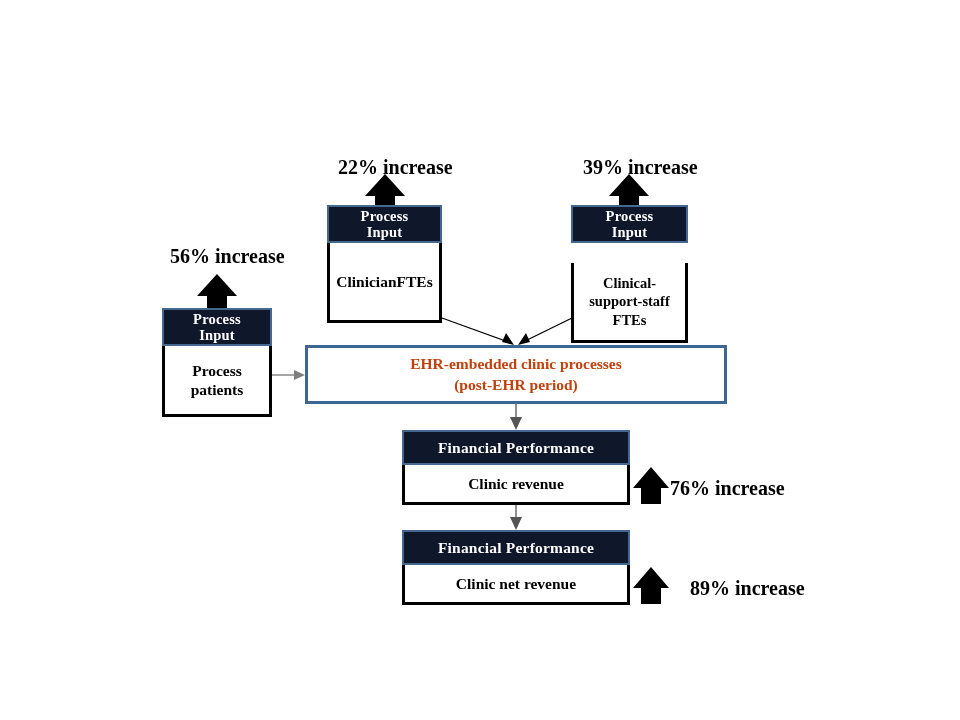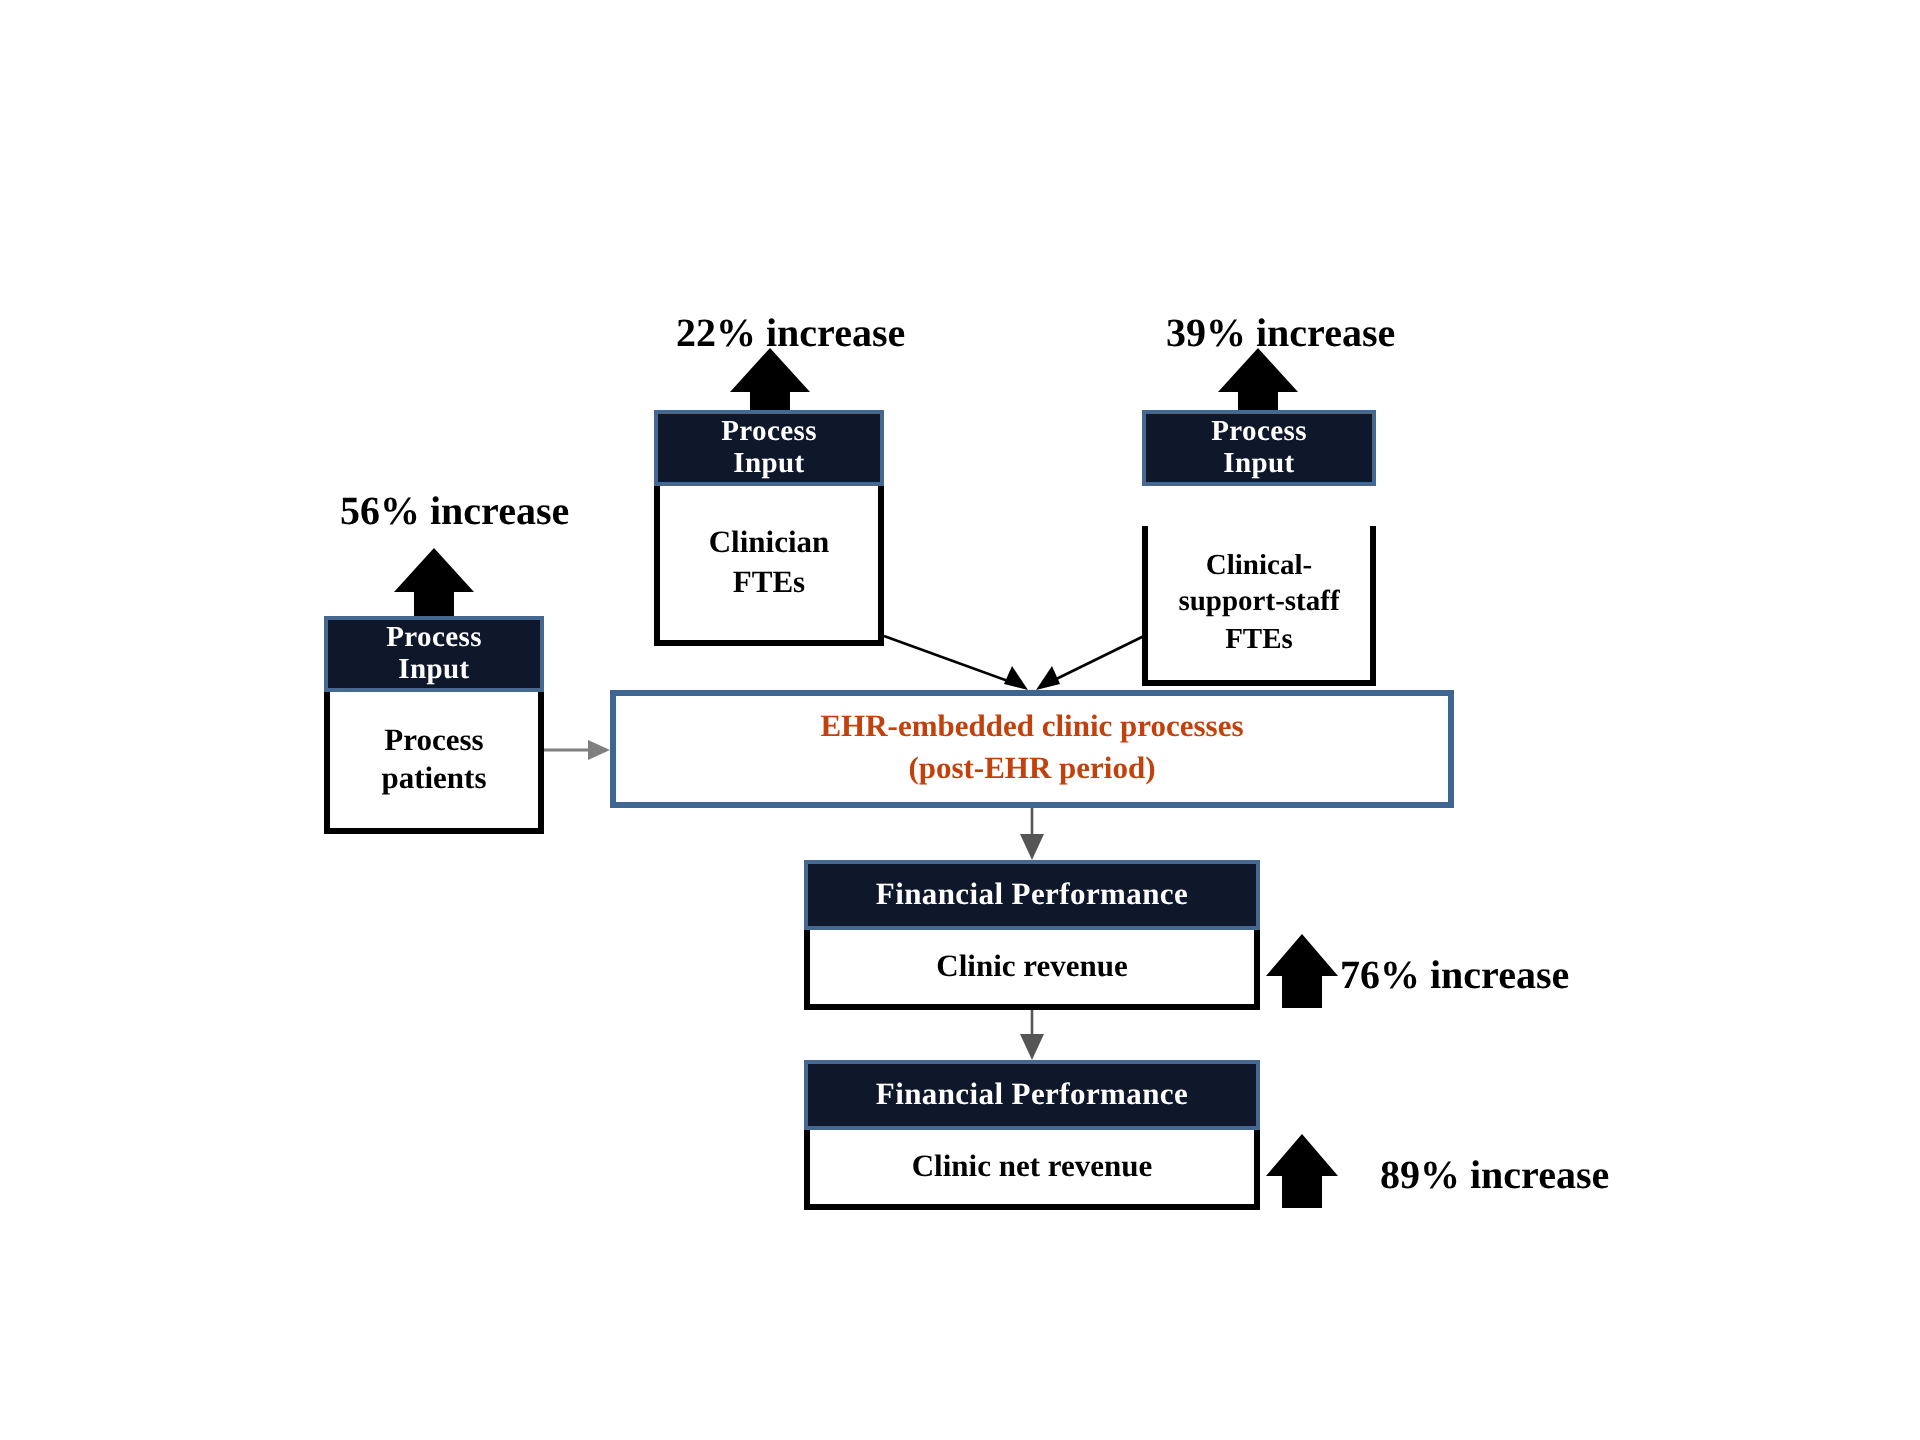--- a/index.html
+++ b/index.html
@@ -157,21 +157,21 @@
       <span>Process</span>
       <span>patients</span>
     </div>
   </div>
 
   <div class="node process" style="left:327px; top:205px; width:115px;">
     <div class="hdr" style="height:38px; flex-direction:column;">
       <span>Process</span>
       <span>Input</span>
     </div>
-    <div class="body" style="height:80px; flex-direction:column;">
+    <div class="body" style="height:80px; flex-direction:row;">
       <span>Clinician</span>
       <span>FTEs</span>
     </div>
   </div>
 
   <div class="node process" style="left:571px; top:205px; width:117px;">
     <div class="hdr" style="height:38px; flex-direction:column;">
       <span>Process</span>
       <span>Input</span>
     </div>

